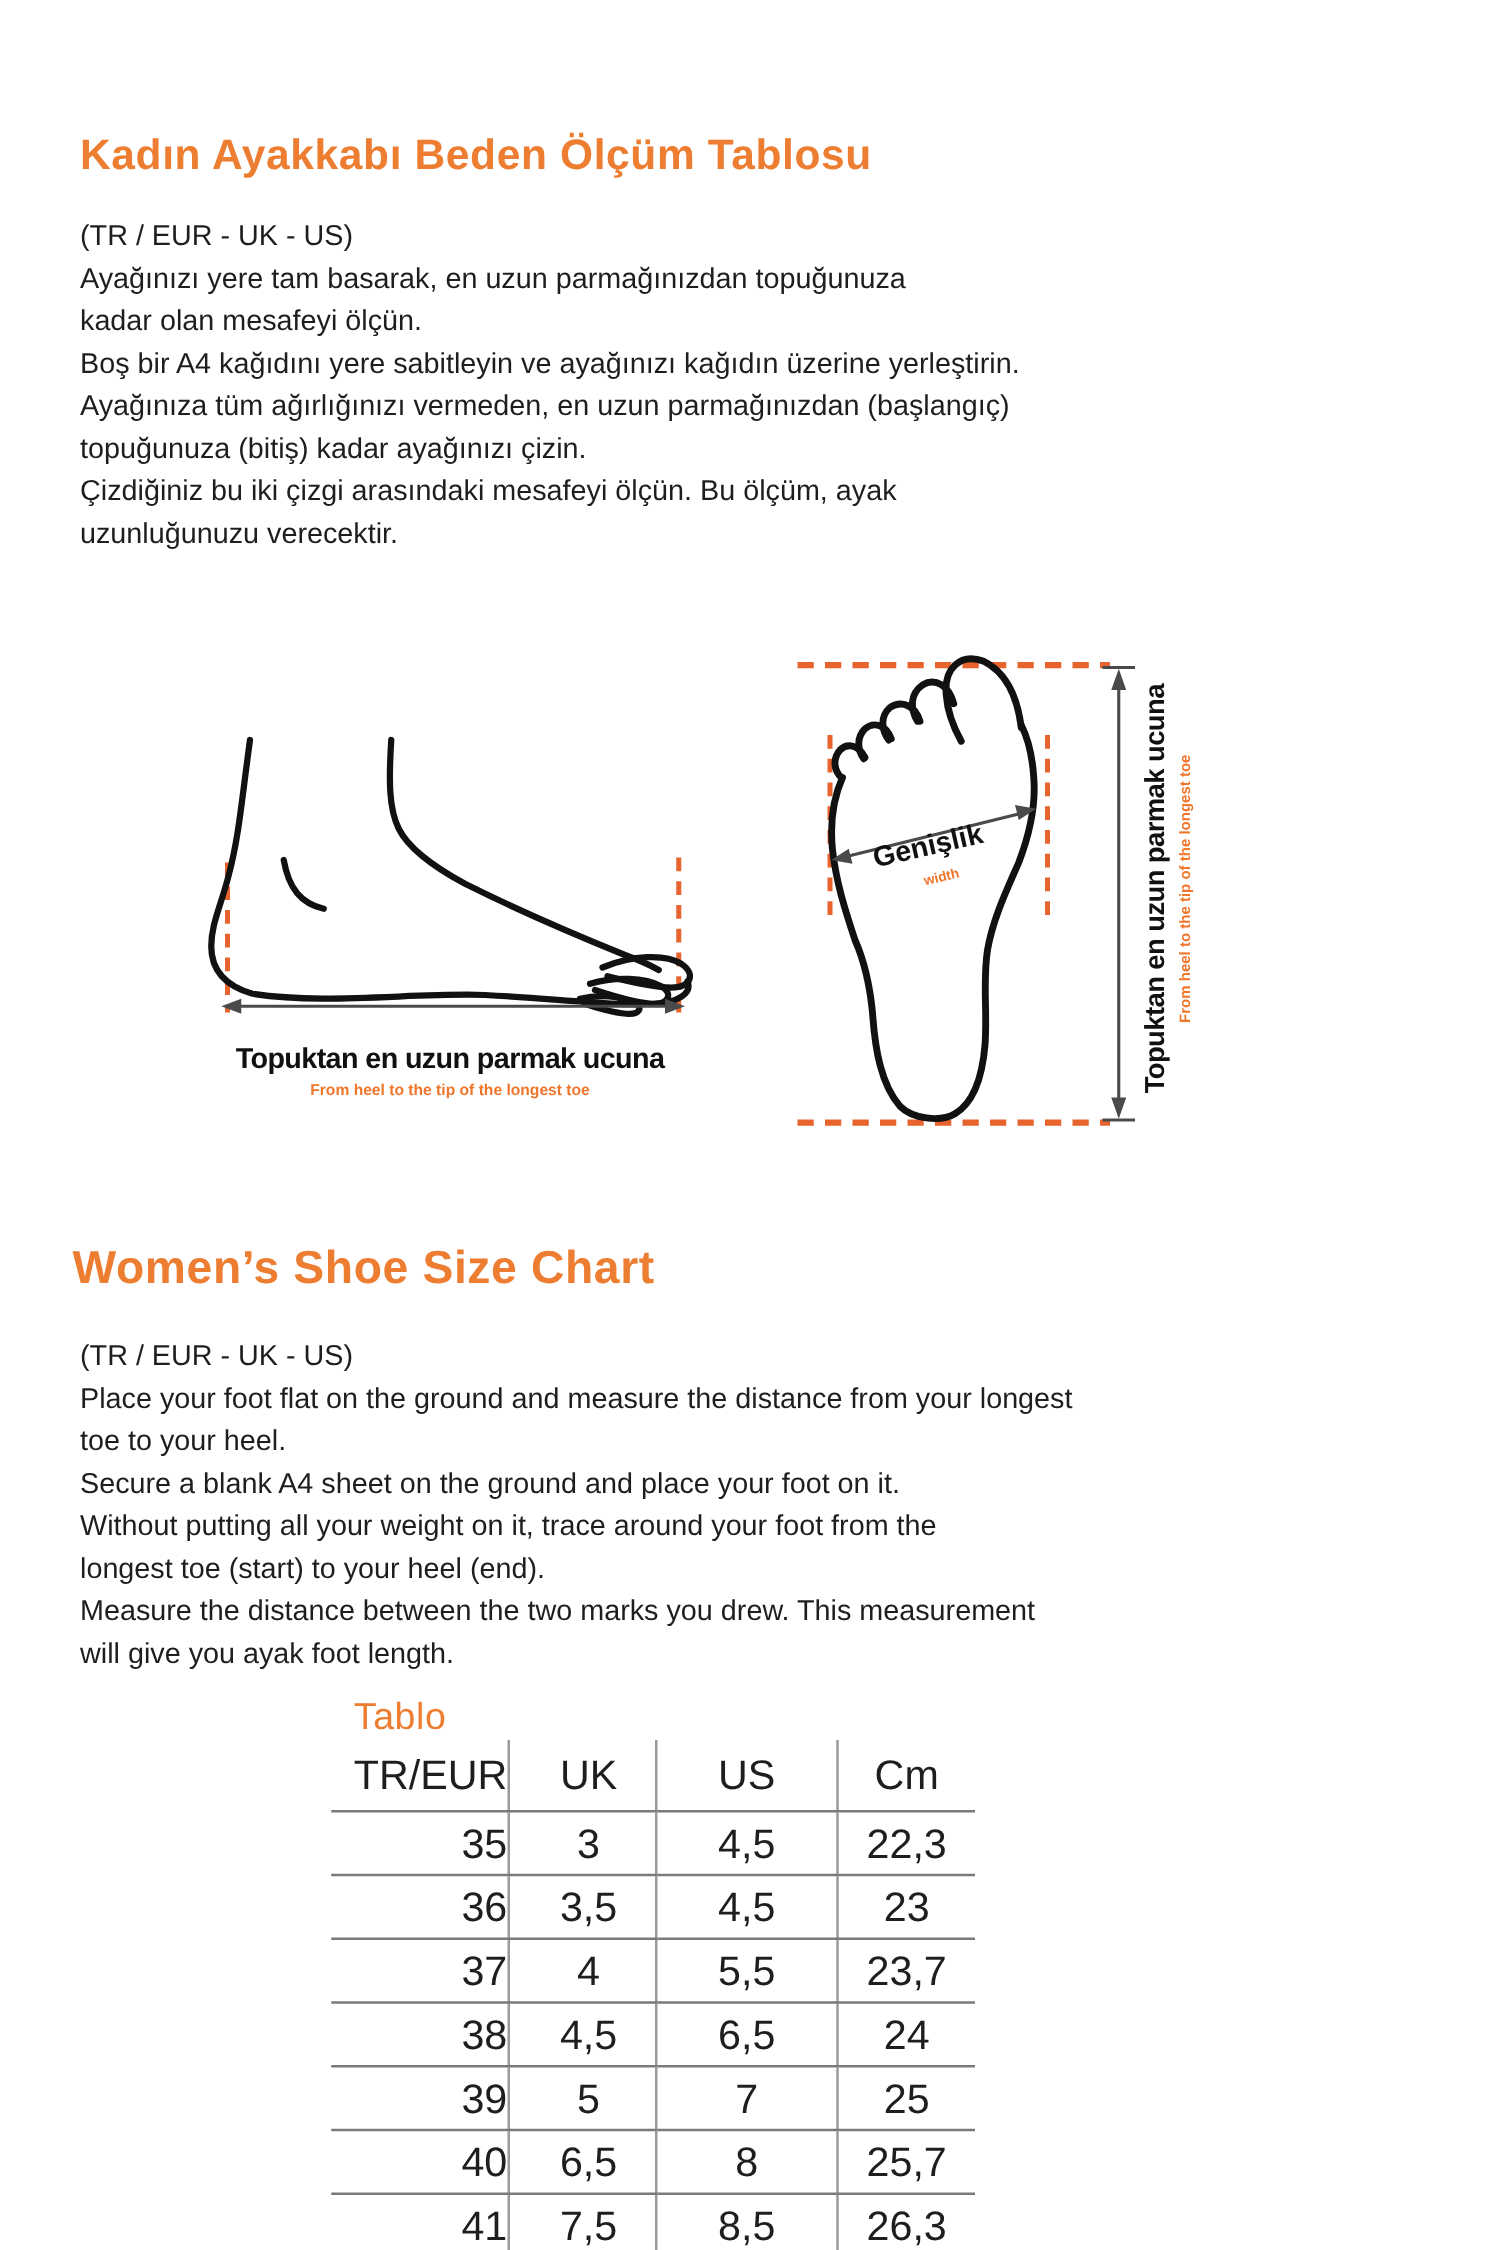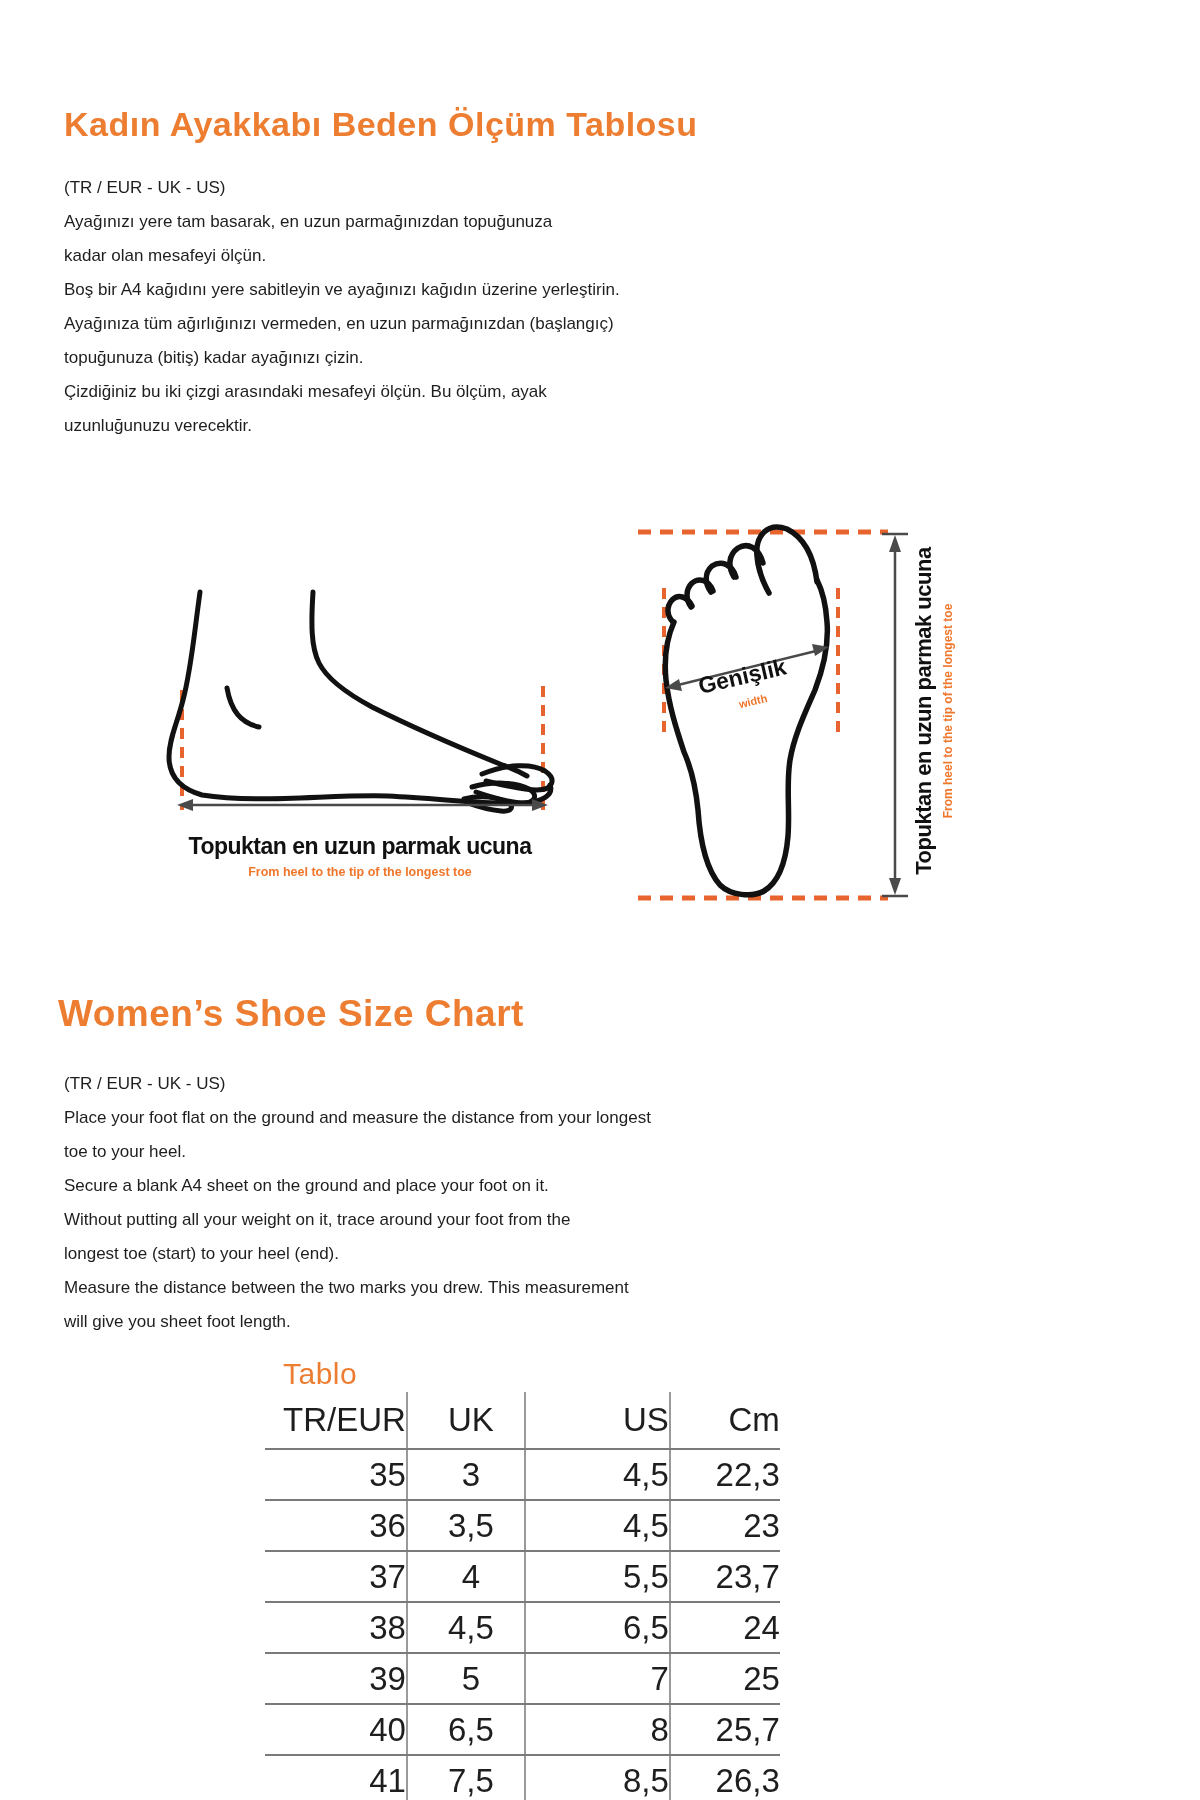--- a/index.html
+++ b/index.html
@@ -19,21 +19,21 @@
     font-size:34px;font-weight:700;letter-spacing:.5px;
     color:var(--accent,#ED7D31);
   }
   .en-title{
     left:58px;top:972px;
     font-size:37px;font-weight:700;letter-spacing:.5px;
     color:var(--accent,#ED7D31);
   }
 
   
-  .para{left:64px;font-size:17px;line-height:34px;color:var(--text,#1e1e1e);}
+  .para{left:64px;font-size:23px;line-height:34px;color:var(--text,#1e1e1e);}
   .para p{margin:0;white-space:nowrap;}
   .tr-para{top:150px;}
   .en-para{top:1046px;}
 
   
   .diag-svg{position:absolute;overflow:visible;}
   .foot path{fill:none;stroke:var(--outline,#111111);stroke-width:5;stroke-linecap:round;stroke-linejoin:round;}
   .topfoot path{fill:none;stroke:var(--outline,#111111);stroke-width:5.5;stroke-linecap:round;stroke-linejoin:round;}
   .dash-v{stroke:var(--dash,#E8642F);stroke-width:4;stroke-dasharray:11 8;fill:none;}
   .dash-h{stroke:var(--dash,#E8642F);stroke-width:5;stroke-dasharray:13 9;fill:none;}
@@ -67,21 +67,21 @@
   table.size col.c1{width:122px;}
   table.size col.c2{width:118px;}
   table.size col.c3{width:145px;}
   table.size col.c4{width:110px;}
   table.size th,table.size td{
     font-weight:400;padding:0;height:49px;vertical-align:middle;
   }
   table.size th{height:56px;}
   table.size .l1{text-align:right;padding-left:18px;}
   table.size .l2{text-align:center;padding-left:10px;}
-  table.size .c{text-align:right;}
+  table.size .c{text-align:center;}
   table.size th:not(:last-child),
   table.size td:not(:last-child){border-right:2px solid var(--vline,#9a9a9a);}
   table.size thead th{border-bottom:2px solid var(--hline,#7a7a7a);}
   table.size tbody tr:not(:last-child) td{border-bottom:2px solid var(--hline,#7a7a7a);}
 </style>
 </head>
 <body>
 
 <div class="abs tr-title">Kadın Ayakkabı Beden Ölçüm Tablosu</div>
 
@@ -150,21 +150,21 @@
 <div class="abs en-title">Women’s Shoe Size Chart</div>
 
 <div class="abs para en-para">
   <p>(TR / EUR - UK - US)</p>
   <p>Place your foot flat on the ground and measure the distance from your longest</p>
   <p>toe to your heel.</p>
   <p>Secure a blank A4 sheet on the ground and place your foot on it.</p>
   <p>Without putting all your weight on it, trace around your foot from the</p>
   <p>longest toe (start) to your heel (end).</p>
   <p>Measure the distance between the two marks you drew. This measurement</p>
-  <p>will give you sheet foot length.</p>
+  <p>will give you ayak foot length.</p>
 </div>
 
 <div class="abs tablo-caption">Tablo</div>
 
 <table class="size">
   <colgroup>
       <col class="c1">
       <col class="c2">
       <col class="c3">
       <col class="c4">

